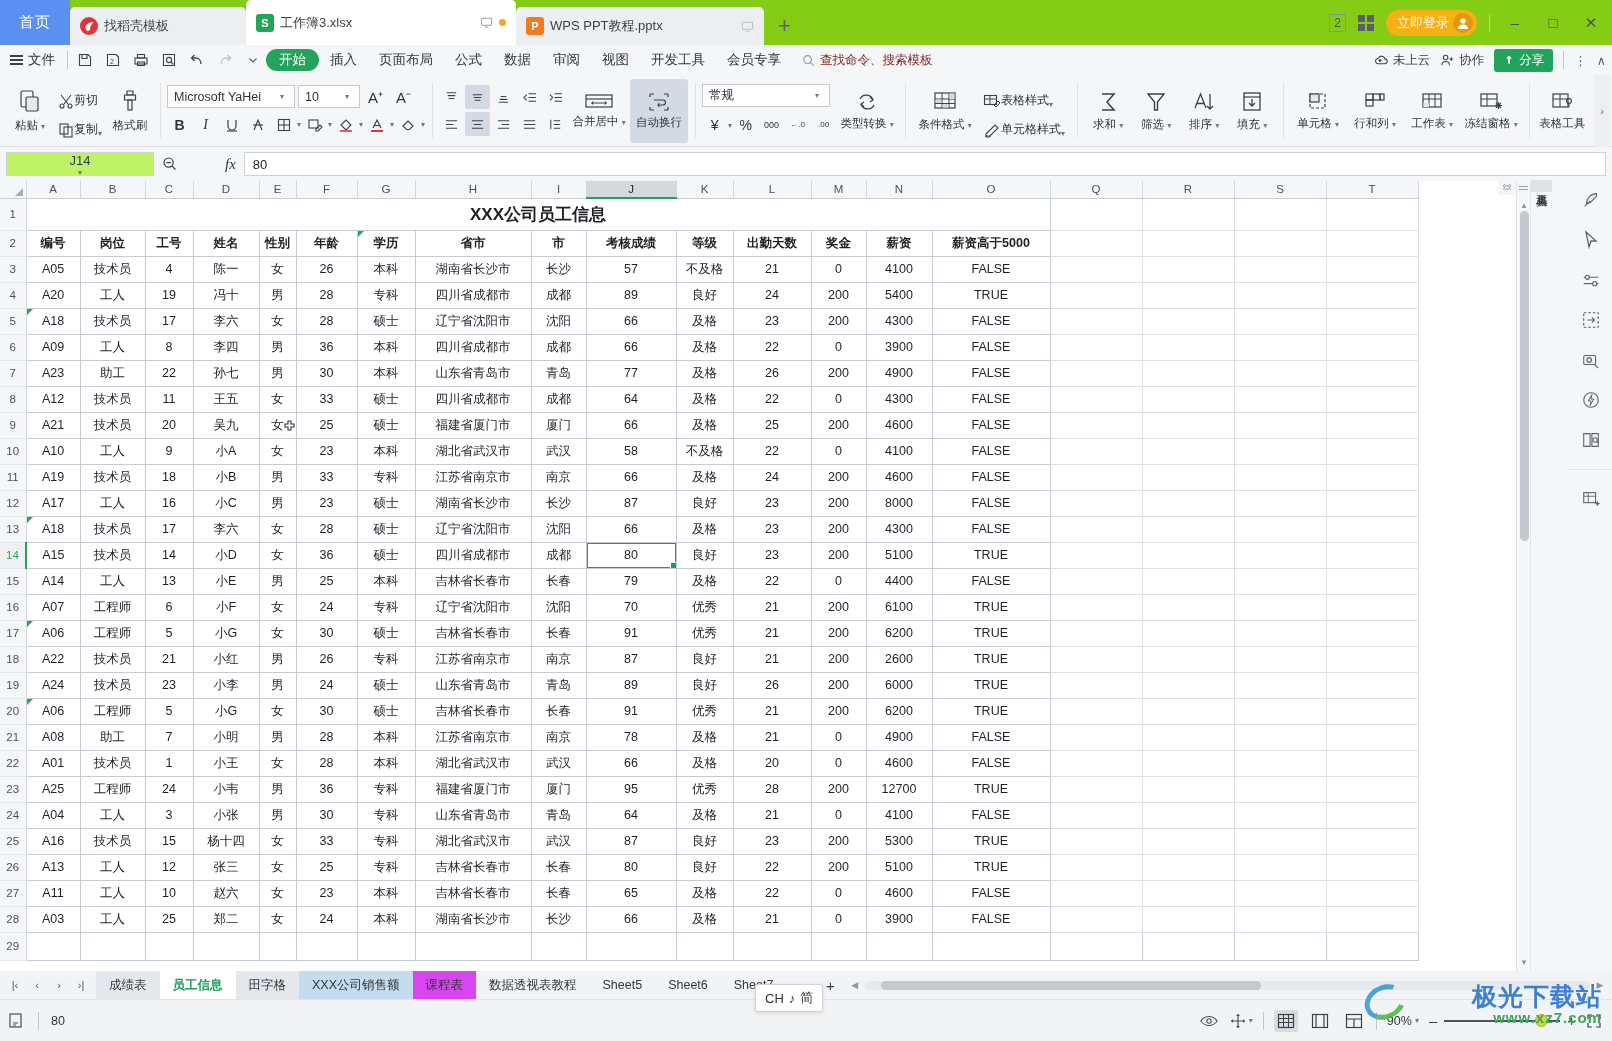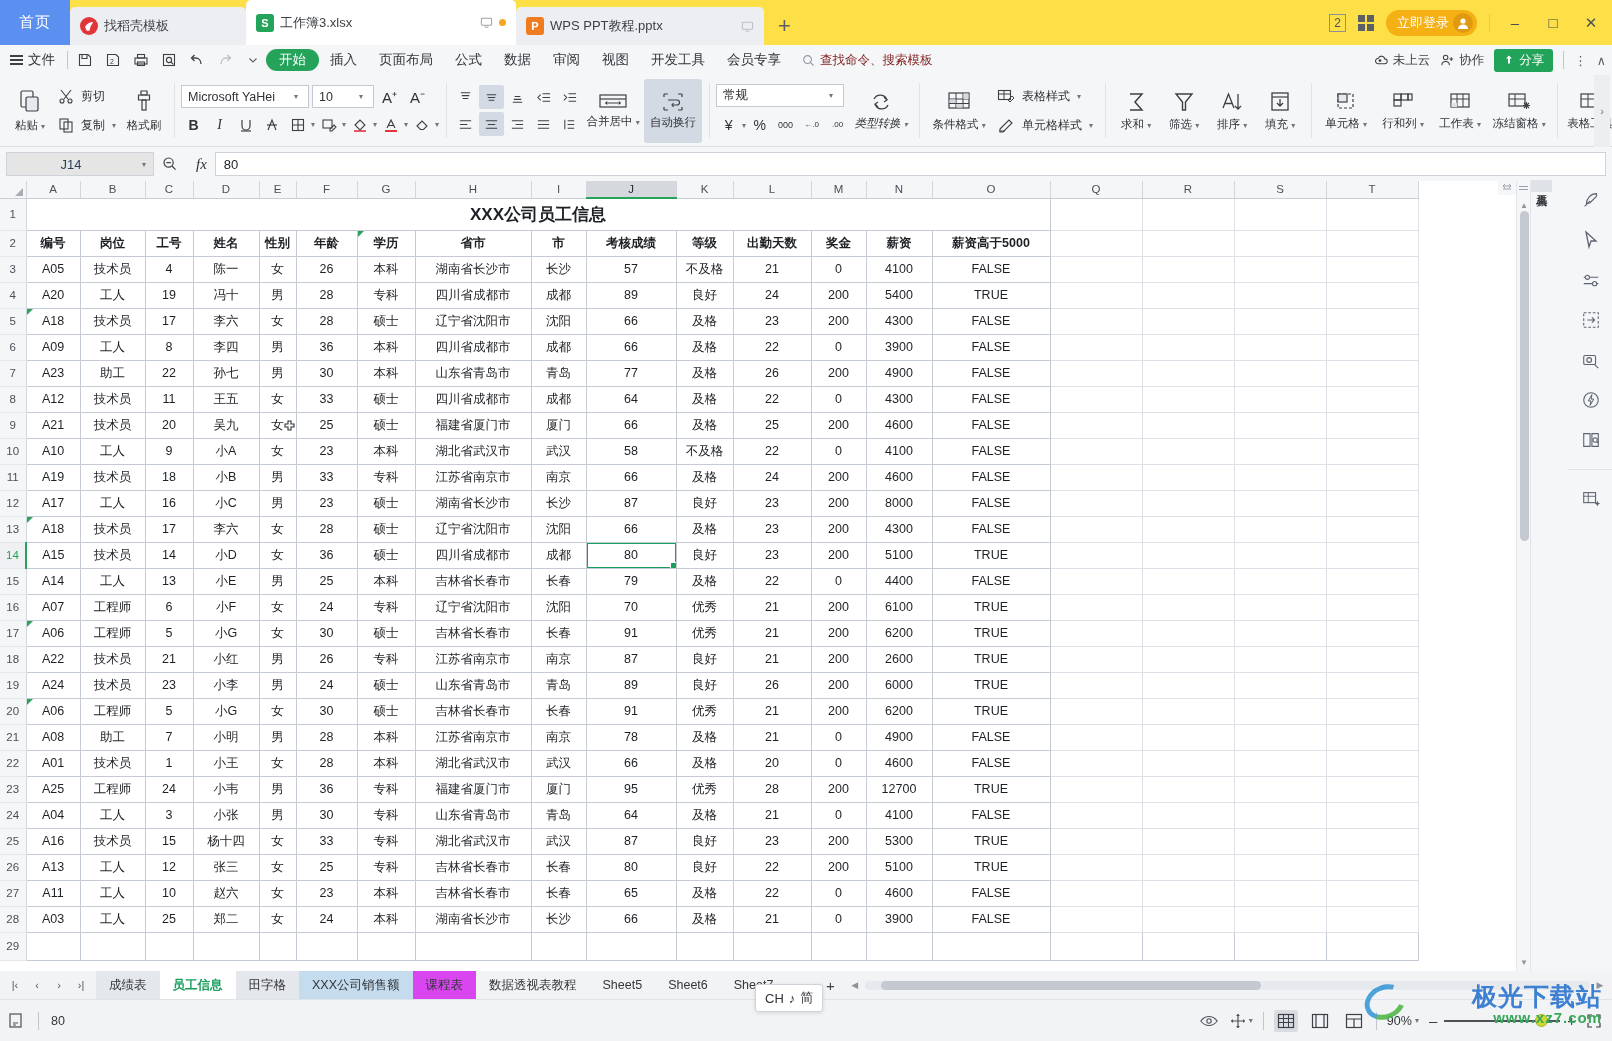--- a/index.html
+++ b/index.html
@@ -8,21 +8,21 @@
     overflow: hidden;
     font-family: "Liberation Sans", sans-serif;
     background: #e8eaed;
     -webkit-font-smoothing: antialiased;
   }
   #app { position: relative; width: 1612px; height: 1041px; }
 
   
   .tabbar {
     position: absolute; top: 0; left: 0; width: 1612px; height: 45px;
-    background: #fde047;
+    background: #84cc16;
     display: flex; align-items: flex-end;
   }
   .home-tab {
     width: 70px; height: 45px; background: #5b8ff0; color: #fff;
     display: flex; align-items: center; justify-content: center;
     font-size: 15px; letter-spacing: 1px;
   }
   .doc-tab {
     height: 38px; display: flex; align-items: center;
     padding: 0 10px; font-size: 13px; color: #3c3f44;
@@ -96,21 +96,21 @@
   .rgroup { display: flex; align-items: center; padding: 0 7px; position: relative; }
   .rgroup + .rgroup::before {
     content: ""; position: absolute; left: 0; top: 8px; bottom: 8px; width: 1px; background: #dfe2e6;
   }
   .bigbtn {
     width: 46px; height: 64px; display: flex; flex-direction: column;
     align-items: center; justify-content: center; gap: 3px; text-align: center;
   }
   .bigbtn .lbl { font-size: 11.5px; white-space: nowrap; }
   .stackcol { display: flex; flex-direction: column; justify-content: center; gap: 3px; }
-  .smbtn { height: 26px; display: flex; align-items: center; gap: 7px; padding: 0 5px; white-space: nowrap; }
+  .smbtn { height: 26px; display: flex; align-items: flex-end; gap: 0; padding: 0 5px; white-space: nowrap; }
   .fontrow { display: flex; align-items: center; gap: 3px; }
   .fontsel {
     border: 1px solid #c5c9cf; background: #fff; height: 23px; width: 128px;
     display: flex; align-items: center; padding: 0 4px 0 6px; font-size: 12.5px;
   }
   .fontsel .v { flex: 1 1 auto; overflow: hidden; white-space: nowrap; }
   .szsel { width: 62px; }
   .numsel { width: 128px; }
   .caret { font-size: 8px; color: #71767e; }
   .fmtrow { display: flex; align-items: center; gap: 1px; margin-top: 3px; }
@@ -120,27 +120,27 @@
   .albtn.sel { background: #d4dae3; border-radius: 2px; }
   .wrapbtn { background: #d4dae3; border-radius: 3px; }
   .rib-more { position: absolute; right: 2px; top: 0; height: 72px; width: 16px; display: flex; align-items: center; justify-content: center; color: #6b7076; font-size: 11px; background: #eceef1; }
 
   
   .fbar {
     position: absolute; top: 147px; left: 0; width: 1612px; height: 34px;
     background: #f5f6f8; display: flex; align-items: center; padding: 0 6px; gap: 8px;
   }
   .namebox {
-    width: 148px; height: 24px; background: #e5e5e5; border: 1px solid #cfd3d9;
-    display: flex; align-items: center; font-size: 13px; color: #2c3e60;
+    width: 148px; height: 24px; background: #bef264; border: 1px solid #cfd3d9;
+    display: flex; align-items: center; font-size: 13px; color: #2c3e60; flex-direction: column;
   }
   .namebox .nv { flex: 1 1 auto; text-align: center; }
   .namebox .nc { width: 18px; text-align: center; color: #71767e; font-size: 8px; }
   .fx-ic { width: 26px; text-align: center; color: #3d4045; font-size: 14px; }
-  .fx-lbl { font-style: italic; font-size: 15px; color: #2f3237; font-family: "Liberation Serif", serif; }
+  .fx-lbl { font-style: italic; font-size: 15px; color: #2f3237; font-family: "Liberation Serif", serif; margin-left: 29px; }
   .finput {
     flex: 1 1 auto; height: 24px; background: #fff; border: 1px solid #cfd3d9;
     display: flex; align-items: center; padding: 0 8px; font-size: 13px; color: #1d2024;
   }
 
   
   .sheetwrap {
     position: absolute; top: 181px; left: 0; width: 1612px; height: 790px;
     background: #fff; overflow: hidden;
   }
@@ -684,21 +684,21 @@
               <span style="font-size:9px;line-height:9px;">000</span>
             </div>
           <div class="fbtn">
               <span style="font-size:8px;line-height:8px;">←.0</span>
             </div>
           <div class="fbtn">
               <span style="font-size:8px;line-height:8px;">.00</span>
             </div>
         </div>
       </div>
-      <div class="bigbtn" style="width:62px;font-style:italic;">
+      <div class="bigbtn" style="width:62px;">
         <svg width="24" height="22" viewBox="0 0 24 22">
             <path d="M5 8a7 7 0 0113 1" fill="none" stroke="#3d4045" stroke-width="1.3"></path>
             <path d="M19 14a7 7 0 01-13-1" fill="none" stroke="#3d4045" stroke-width="1.3"></path>
             <path d="M15 6l3 3-3 2M9 16l-3-3 3-2" fill="none" stroke="#3d4045" stroke-width="1.2"></path>
           </svg>
         <span class="lbl"><span>类型转换</span> <span class="caret">▾</span></span>
       </div>
     </div>
 
     <div class="rgroup">

